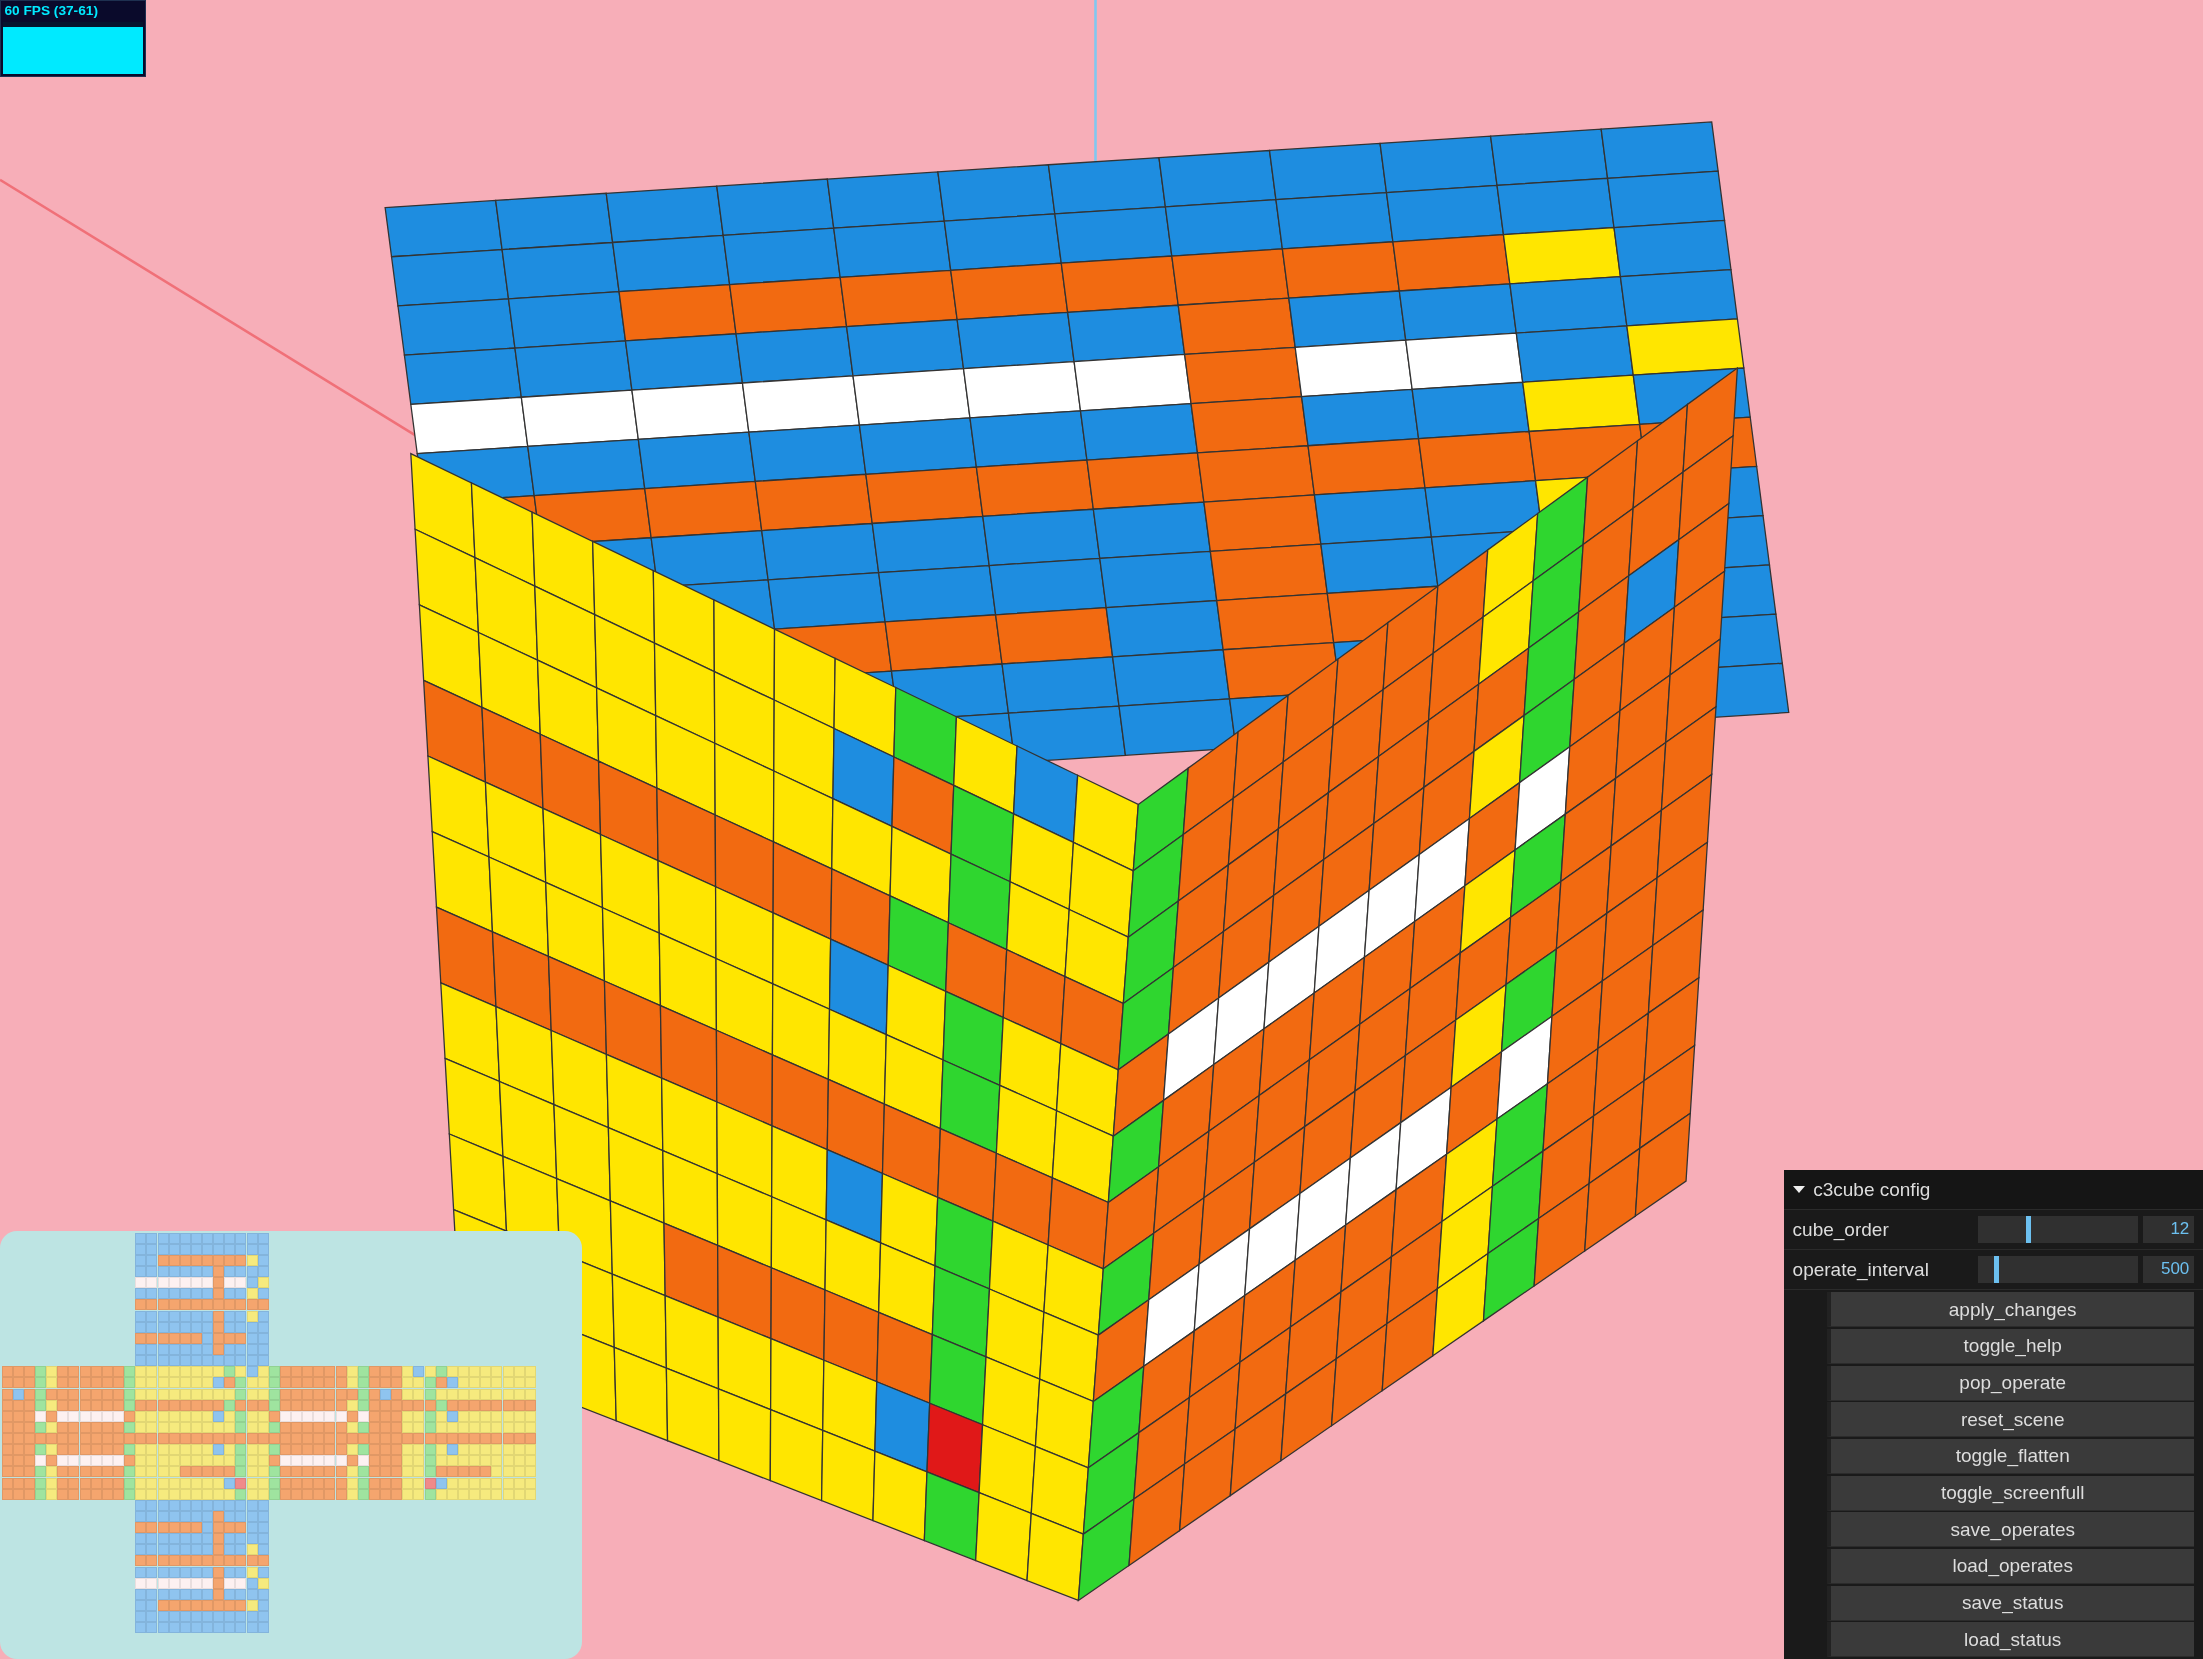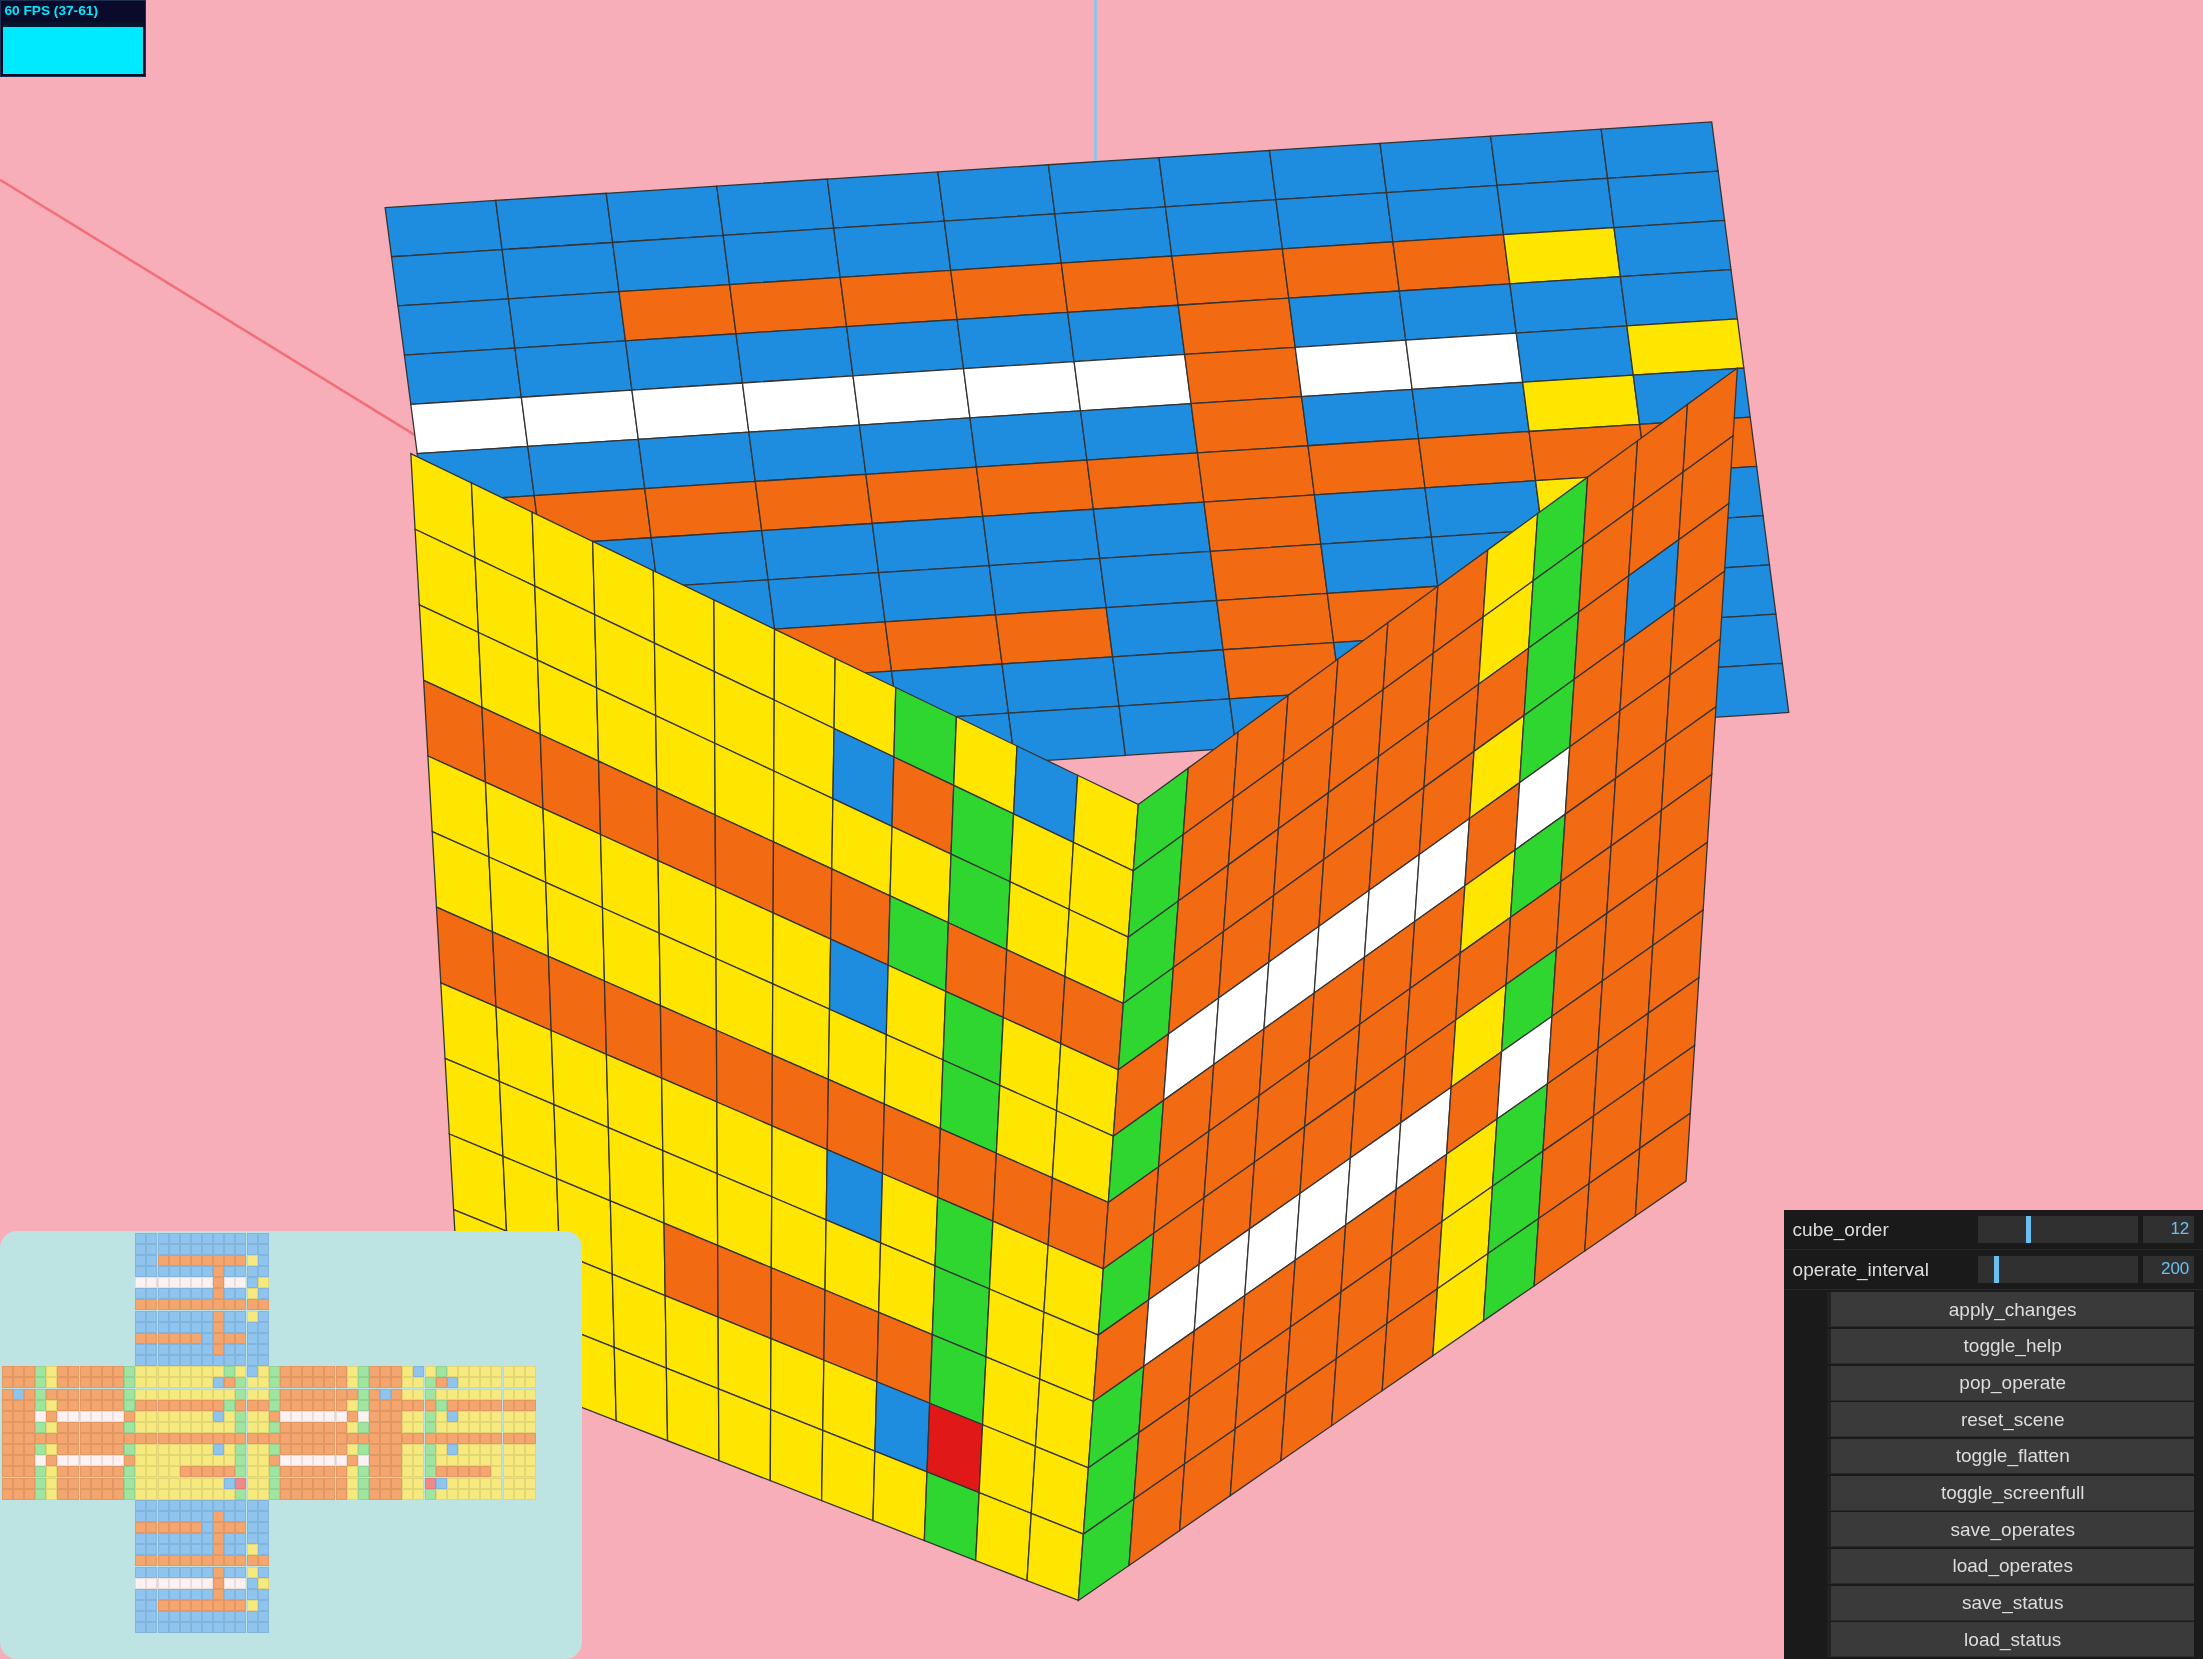--- a/index.html
+++ b/index.html
@@ -1341,33 +1341,37 @@
     <div class="cell" style="left: 202px; top: 391px; width: 11px; height: 11px; background: rgb(143, 196, 239);"></div>
     <div class="cell" style="left: 213px; top: 391px; width: 11px; height: 11px; background: rgb(143, 196, 239);"></div>
     <div class="cell" style="left: 224px; top: 391px; width: 11px; height: 11px; background: rgb(143, 196, 239);"></div>
     <div class="cell" style="left: 235px; top: 391px; width: 11px; height: 11px; background: rgb(143, 196, 239);"></div>
     <div class="cell" style="left: 247px; top: 391px; width: 11px; height: 11px; background: rgb(143, 196, 239);"></div>
     <div class="cell" style="left: 258px; top: 391px; width: 11px; height: 11px; background: rgb(143, 196, 239);"></div>
   </div>
 
 <div class="gui">
 
+  <div class="gui-row gui-section">
+    <span class="chev"></span>
+    <span>c3cube config</span>
+  </div>
   <div class="gui-row gui-prop">
     <span class="label">cube_order</span>
     <div class="slider">
         <div class="thumb" style="left:30%"></div>
       </div>
     <div class="num">12</div>
   </div>
   <div class="gui-row gui-prop">
     <span class="label">operate_interval</span>
     <div class="slider">
         <div class="thumb" style="left:10%"></div>
       </div>
-    <div class="num">200</div>
+    <div class="num">500</div>
   </div>
   <div class="gui-row gui-button">apply_changes</div>
   <div class="gui-row gui-button">toggle_help</div>
 
   <div class="gui-row gui-button">pop_operate</div>
   <div class="gui-row gui-button">reset_scene</div>
   <div class="gui-row gui-button">toggle_flatten</div>
   <div class="gui-row gui-button">toggle_screenfull</div>
 
   <div class="gui-row gui-button">save_operates</div>

